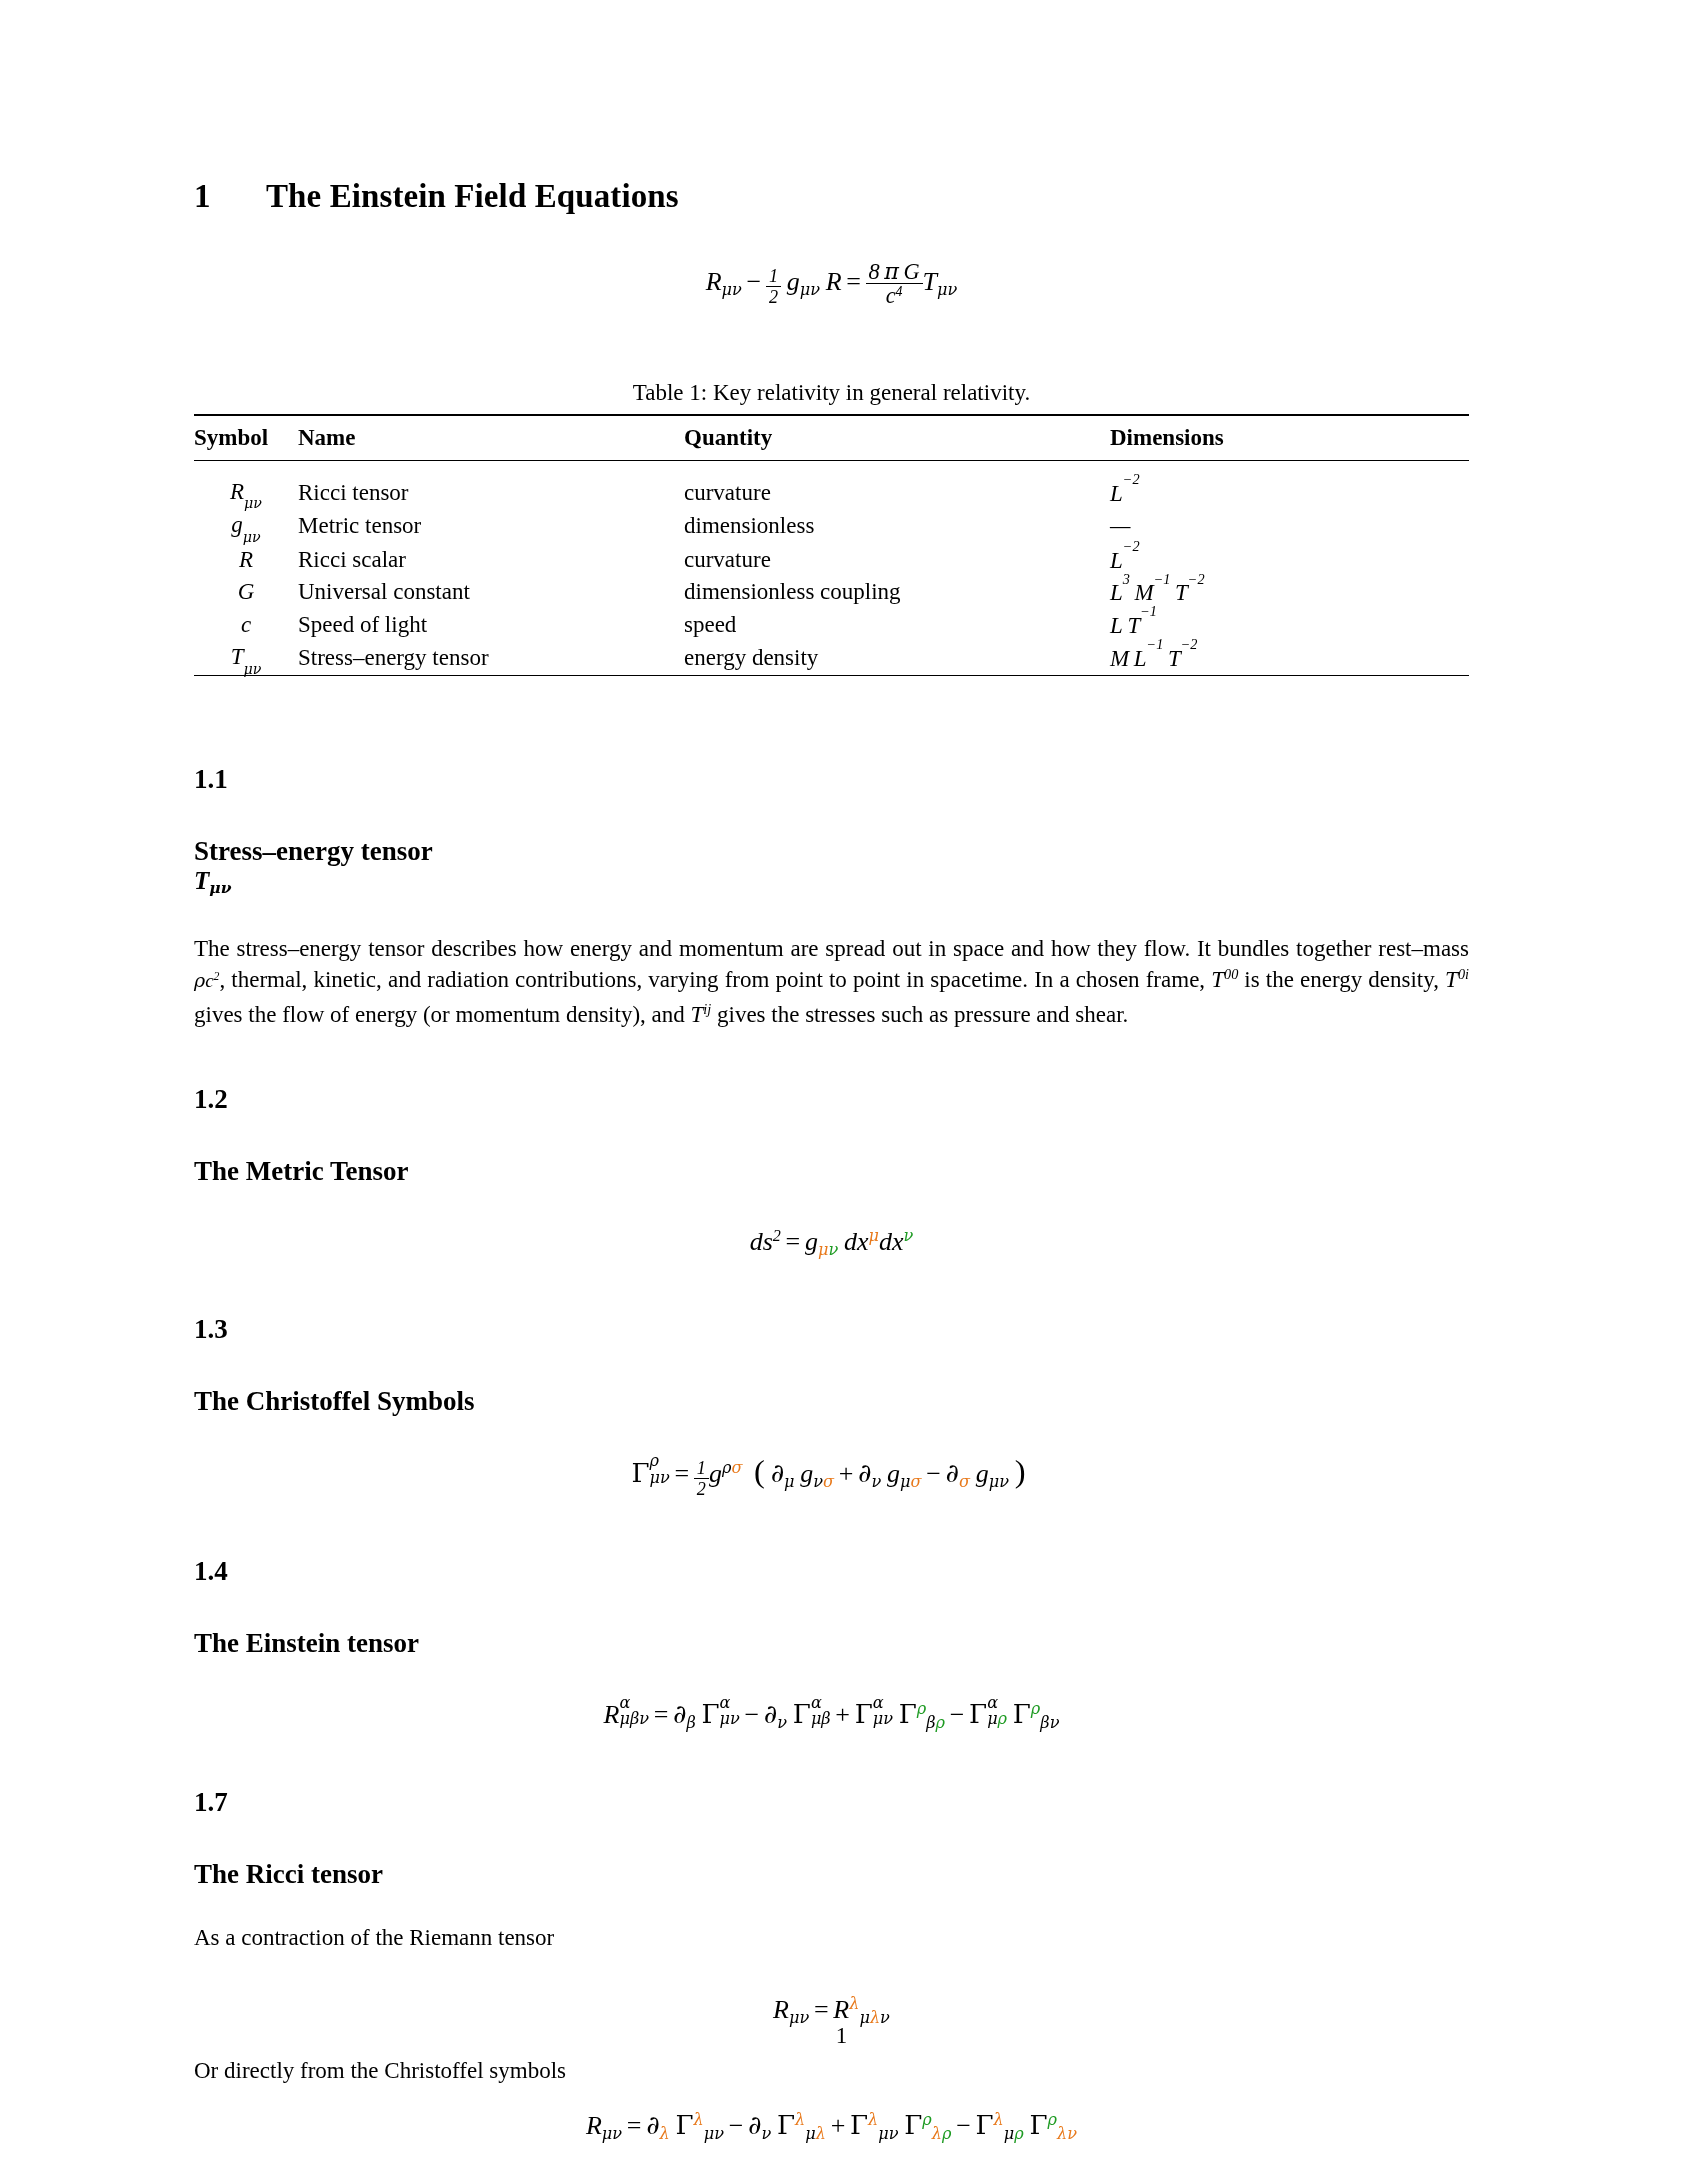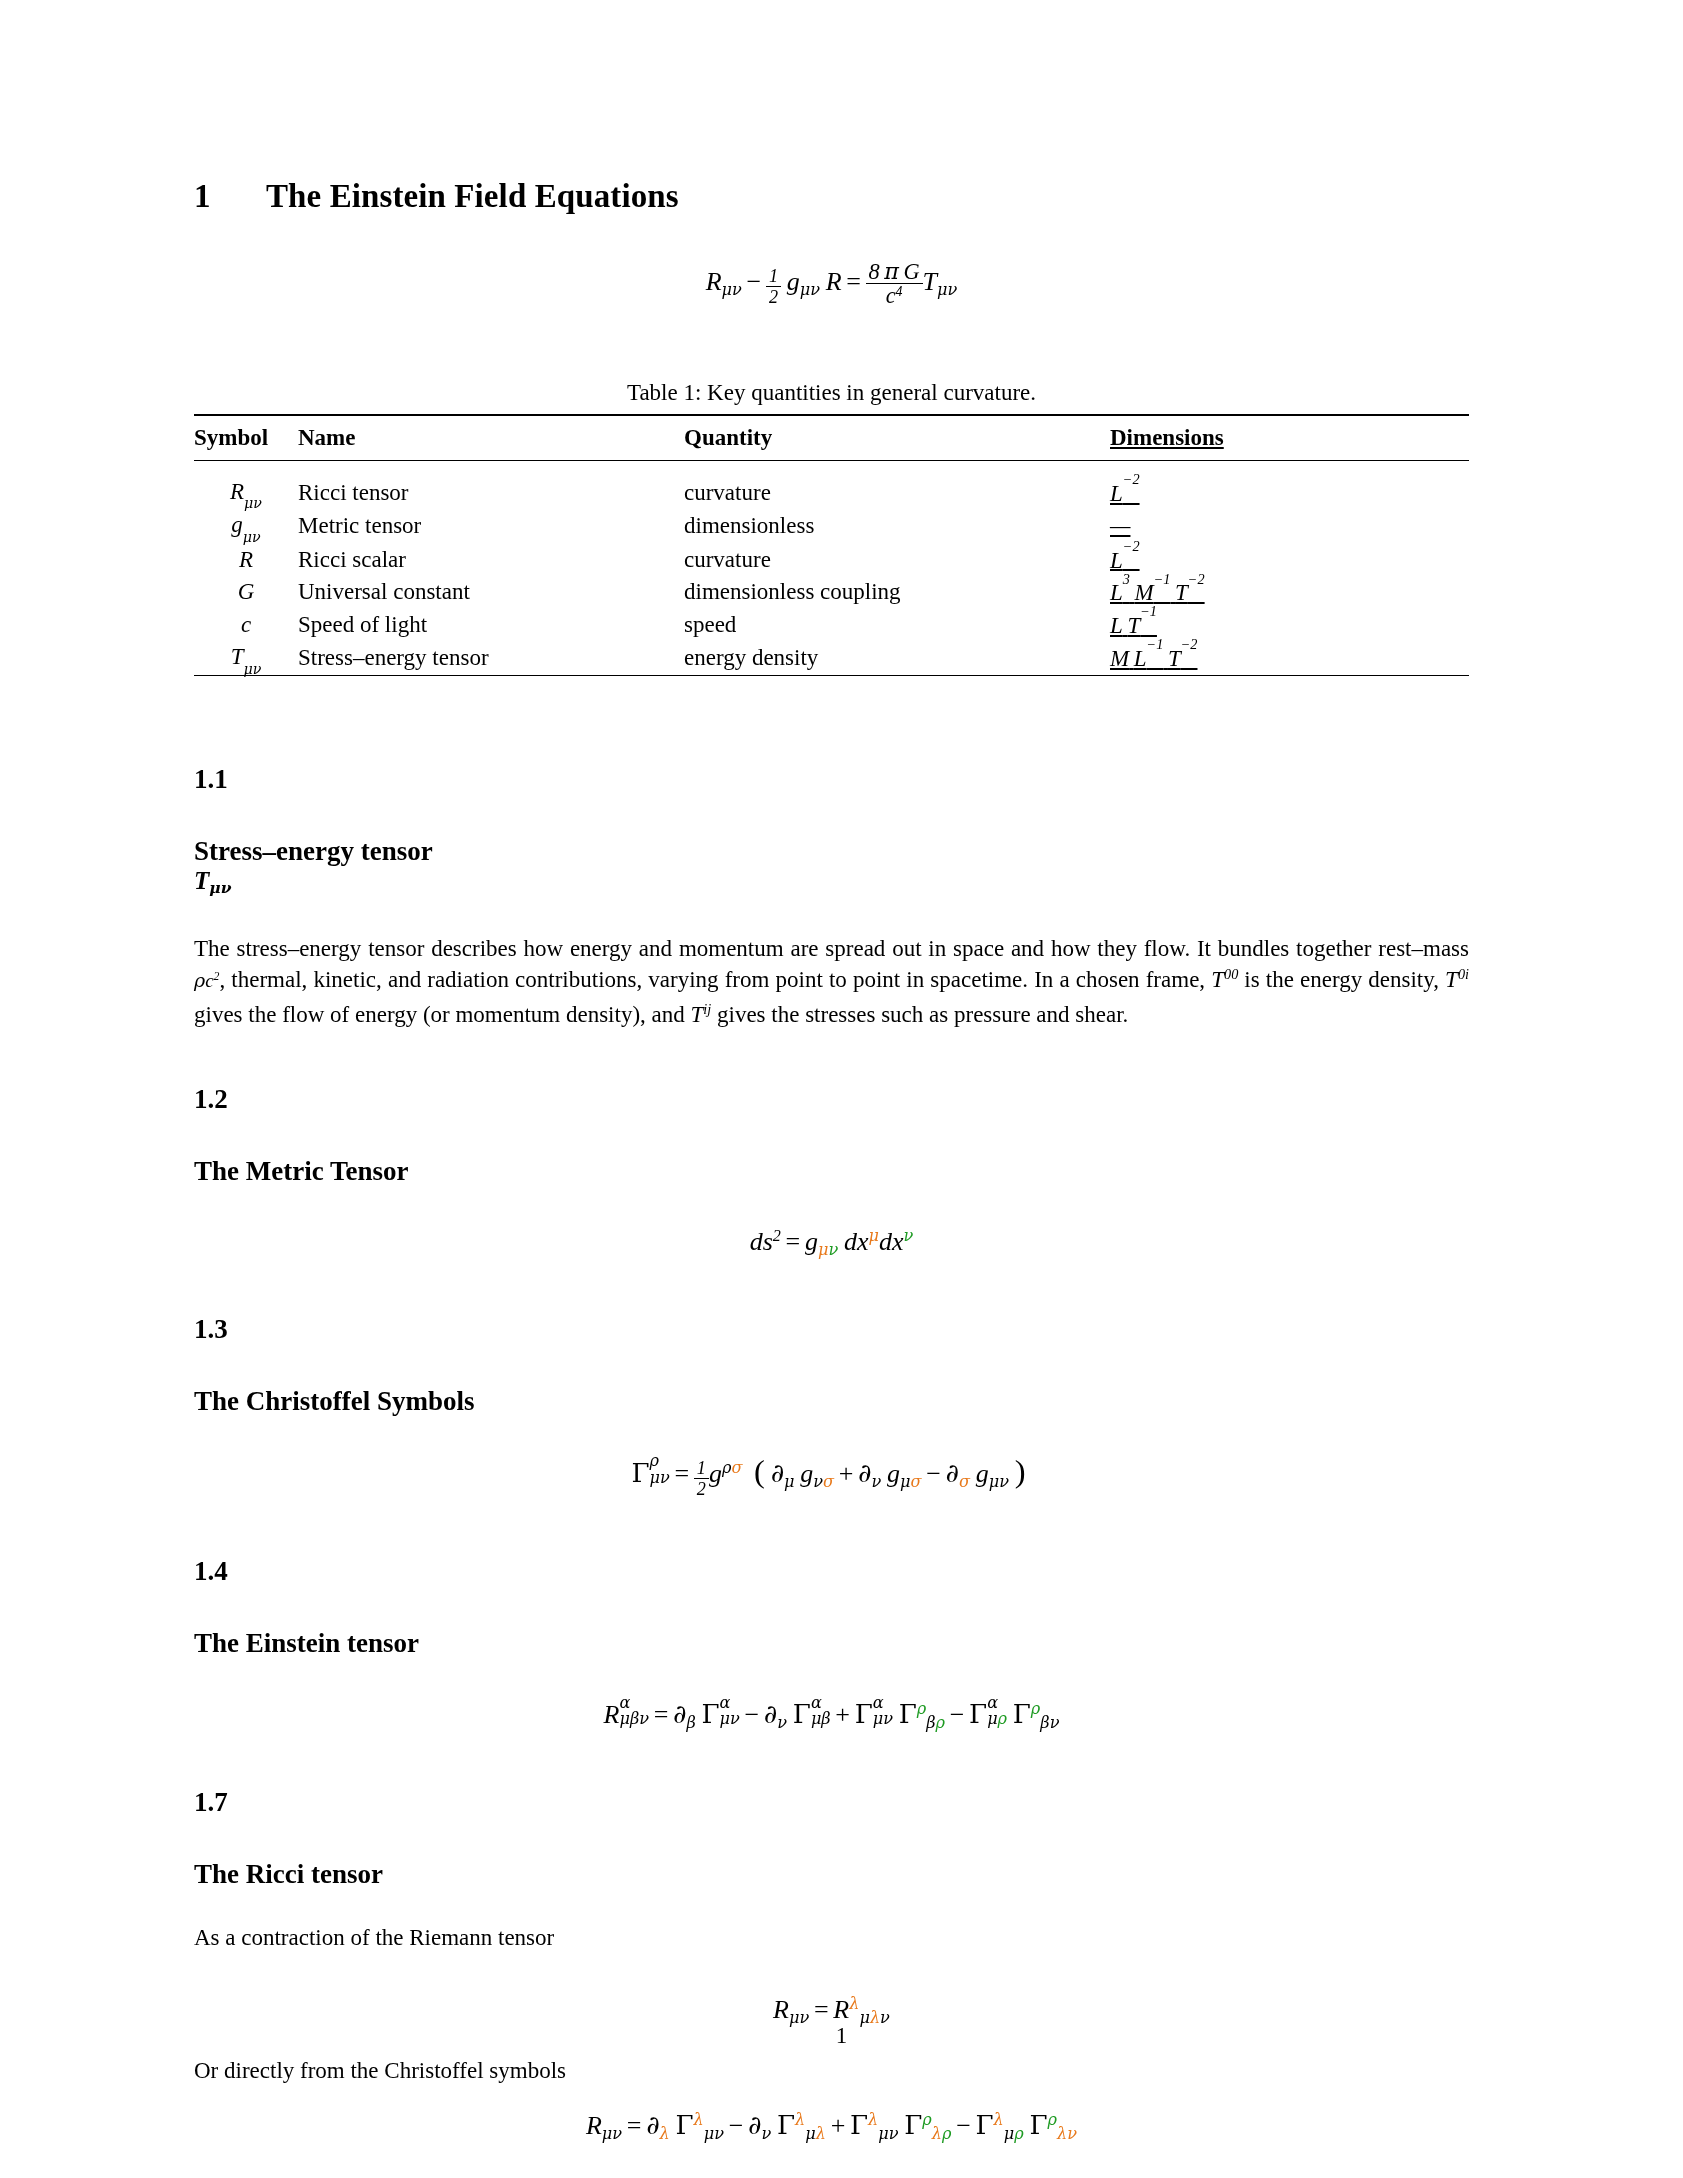--- a/index.html
+++ b/index.html
@@ -74,21 +74,21 @@
   .rule-mid { border-top:1.1px solid #000; }
   .rule-bot { border-bottom:1.1px solid #000; }
   table.kv thead th {
     font-weight:bold; text-align:left; font-size:23px;
     padding:9px 0 9px 0;
   }
   table.kv tbody td { padding:2.5px 0; font-size:23px; }
   .col-sym { width:104px; text-align:center; }
   .col-name { width:386px; }
   .col-qty  { width:426px; }
-  .col-dim  { width:auto;text-decoration:underline; }
+  .col-dim  { width:auto; }
   th.col-sym { text-align:center; }
 
   .dim { font-style:italic; white-space:nowrap; }
   .dim sup { font-size:62%; position:relative; top:-.55em; }
   .sym { font-style:italic; }
   .sym sub { font-size:62%; position:relative; bottom:-.3em; }
 
   .pagenum {
     position:absolute; left:0; right:0; top:2023px;
     text-align:center; font-size:23px;
@@ -105,21 +105,21 @@
     <span class="num">1</span>
     <span>The Einstein Field Equations</span>
   </div>
 
   <div style="height:45px"></div>
   <div class="math">
     <span class="mi">R</span><span class="tsub greek">μν</span><span class="op">−</span><span class="frac"><span class="n">1</span><span class="d">2</span></span><span class="sp"></span><span class="mi">g</span><span class="tsub greek">μν</span><span class="sp"></span><span class="mi">R</span><span class="op">=</span><span class="frac big"><span class="n">8 <span class="greek">π</span> G</span><span class="d">c<span class="tsup">4</span></span></span><span class="mi">T</span><span class="tsub greek">μν</span>
   </div>
 
   <div style="height:71px"></div>
-  <div class="tbl-caption">Table 1: Key quantities in general curvature.</div>
+  <div class="tbl-caption">Table 1: Key relativity in general relativity.</div>
 
   <table class="kv">
     <thead>
       <tr class="rule-top">
         <th class="col-sym rule-bot">Symbol</th>
         <th class="col-name rule-bot">Name</th>
         <th class="col-qty rule-bot">Quantity</th>
         <th class="col-dim rule-bot">Dimensions</th>
       </tr>
     </thead>

